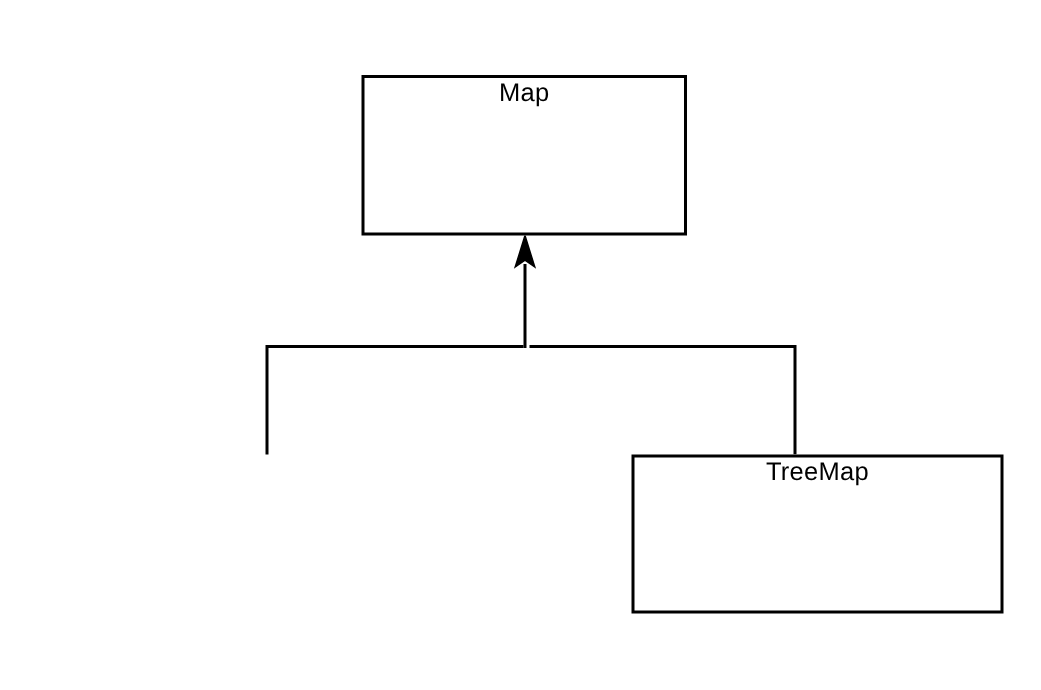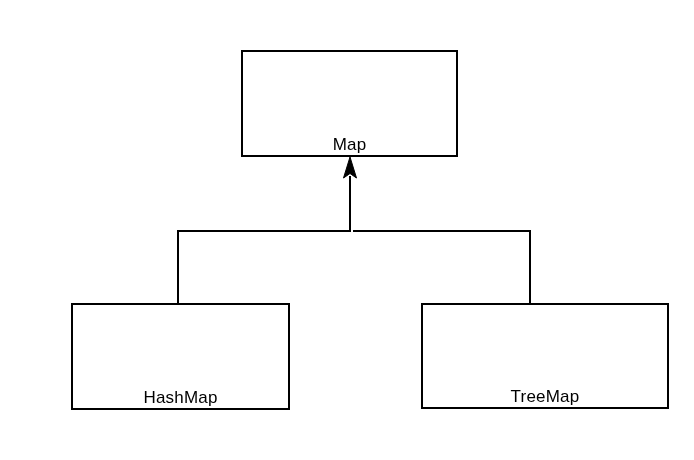--- a/index.html
+++ b/index.html
@@ -21,21 +21,21 @@
     top: 0;
     width: 694px;
     height: 460px;
   }
   .node {
     position: absolute;
     box-sizing: border-box;
     background: #ffffff;
     border: 2px solid #000000;
     display: flex;
-    align-items: flex-end;
+    align-items: flex-start;
     justify-content: center;
     font-size: 17px;
     color: #000000;
     letter-spacing: 0.2px;
   }
   .node-map     { left: 241px; top: 50px;  width: 217px; height: 107px; }
   .node-hashmap { left: 71px;  top: 303px; width: 219px; height: 107px; }
   .node-treemap { left: 421px; top: 303px; width: 248px; height: 106px; }
 </style>
 </head>
@@ -51,21 +51,18 @@
 
     <line x1="350" y1="232" x2="350" y2="176" stroke="#000000" stroke-width="2"></line>
 
     <polygon points="350,157 343.5,178 350,173.5 356.5,178" fill="#000000" stroke="#000000" stroke-width="1"></polygon>
   </svg>
 
   <div class="node node-map">
     <span>Map</span>
   </div>
 
-  <div class="node node-hashmap">
-    <span>HashMap</span>
-  </div>
 
   <div class="node node-treemap">
     <span>TreeMap</span>
   </div>
 
 </div>
 
 </body></html>

